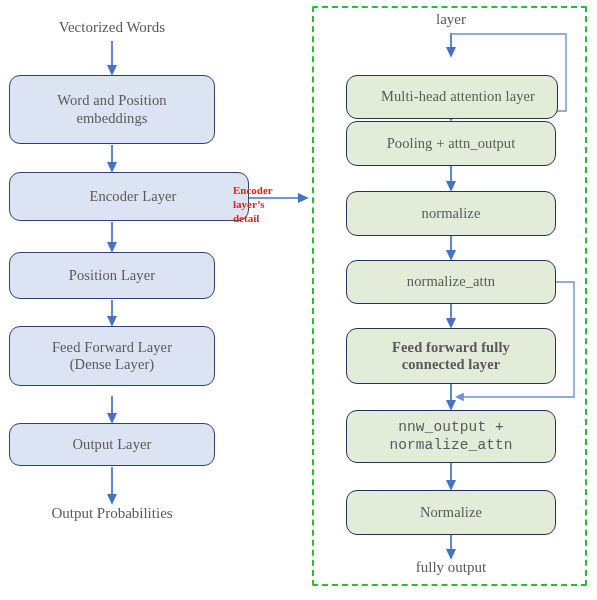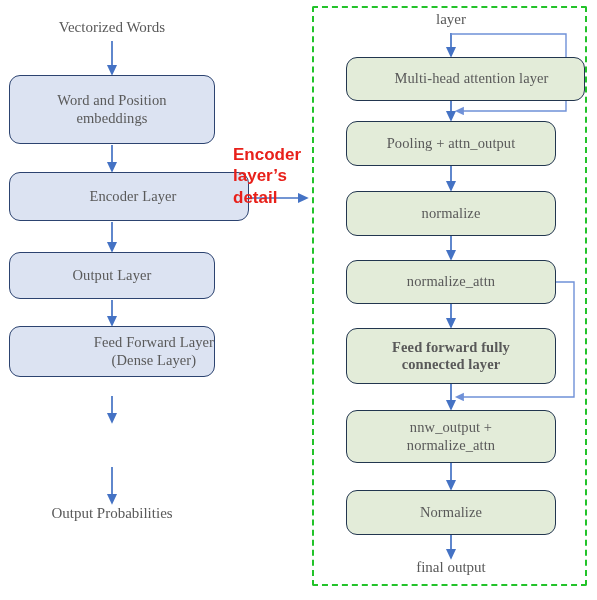--- a/index.html
+++ b/index.html
@@ -47,25 +47,26 @@
   .plain-label {
     position: absolute;
     color: #595959;
     font-size: 15px;
     white-space: nowrap;
     text-align: center;
   }
   .red-label {
     position: absolute;
     color: #e8201a;
-    font-size: 17px;
+    font-size: 11px;
     font-weight: bold;
     line-height: 1.25;
     text-align: left;
-    font-family: Liberation Sans, sans-serif;
+    font-family: Liberation Serif, serif;
+    margin-top: 40px;
   }
   #detail-panel {
     position: absolute;
     left: 312px;
     top: 6px;
     width: 275px;
     height: 580px;
     border: 2.4px dashed #22c32a;
     border-radius: 2px;
     background: transparent;
@@ -120,44 +121,47 @@
       <span>Word and Position</span><br>
       <span>embeddings</span>
     </span>
   </div>
 
   <div class="node blue" style="left:9px; top:172px; width:240px; height:49px;padding-left:8px;">
     <span>Encoder Layer</span>
   </div>
 
   <div class="node blue" style="left:9px; top:252px; width:206px; height:47px;">
-    <span>Output Layer</span>
+    <span>Position Layer</span>
   </div>
 
-  <div class="node blue" style="left:9px; top:326px; width:206px; height:51px;justify-content:flex-end;">
+  <div class="node blue" style="left:9px; top:326px; width:206px; height:60px;">
     <span>
       <span>Feed Forward Layer</span><br>
       <span>(Dense Layer)</span>
     </span>
   </div>
 
+  <div class="node blue" style="left:9px; top:423px; width:206px; height:43px;">
+    <span>Output Layer</span>
+  </div>
 
   <div class="plain-label" style="left:9px; top:505px; width:206px;">Output Probabilities</div>
 
   <div class="red-label" style="left:233px; top:144px; width:64px;">
     <span>Encoder</span><br>
     <span>layer’s</span><br>
     <span>detail</span>
   </div>
 
   <div id="detail-panel"></div>
 
   <div class="plain-label" style="left:346px; top:11px; width:210px;">layer</div>
 
-  <div class="node green" style="left:346px; top:57px; width:239px; height:44px;padding-left:12px;">
+  <div class="node green" style="left:346px; top:75px; width:212px; height:44px;padding-left:12px;">
     <span>Multi-head attention layer</span>
   </div>
 
   <div class="node green" style="left:346px; top:121px; width:210px; height:45px;">
     <span>Pooling + attn_output</span>
   </div>
 
   <div class="node green" style="left:346px; top:191px; width:210px; height:45px;">
     <span>normalize</span>
   </div>
@@ -166,26 +170,26 @@
     <span>normalize_attn</span>
   </div>
 
   <div class="node green" style="left:346px; top:328px; width:210px; height:56px;font-weight:bold;">
     <span>
       <span>Feed forward fully</span><br>
       <span>connected layer</span>
     </span>
   </div>
 
-  <div class="node green" style="left:346px; top:410px; width:210px; height:53px;">
+  <div class="node green" style="left:346px; top:410px; width:210px; height:53px;font-family:Liberation Mono, monospace;">
     <span>
       <span>nnw_output +</span><br>
       <span>normalize_attn</span>
     </span>
   </div>
 
   <div class="node green" style="left:346px; top:490px; width:210px; height:45px;">
     <span>Normalize</span>
   </div>
 
-  <div class="plain-label" style="left:346px; top:559px; width:210px;">final output</div>
+  <div class="plain-label" style="left:346px; top:559px; width:210px;">fully output</div>
 
 </div>
 
 </body></html>

